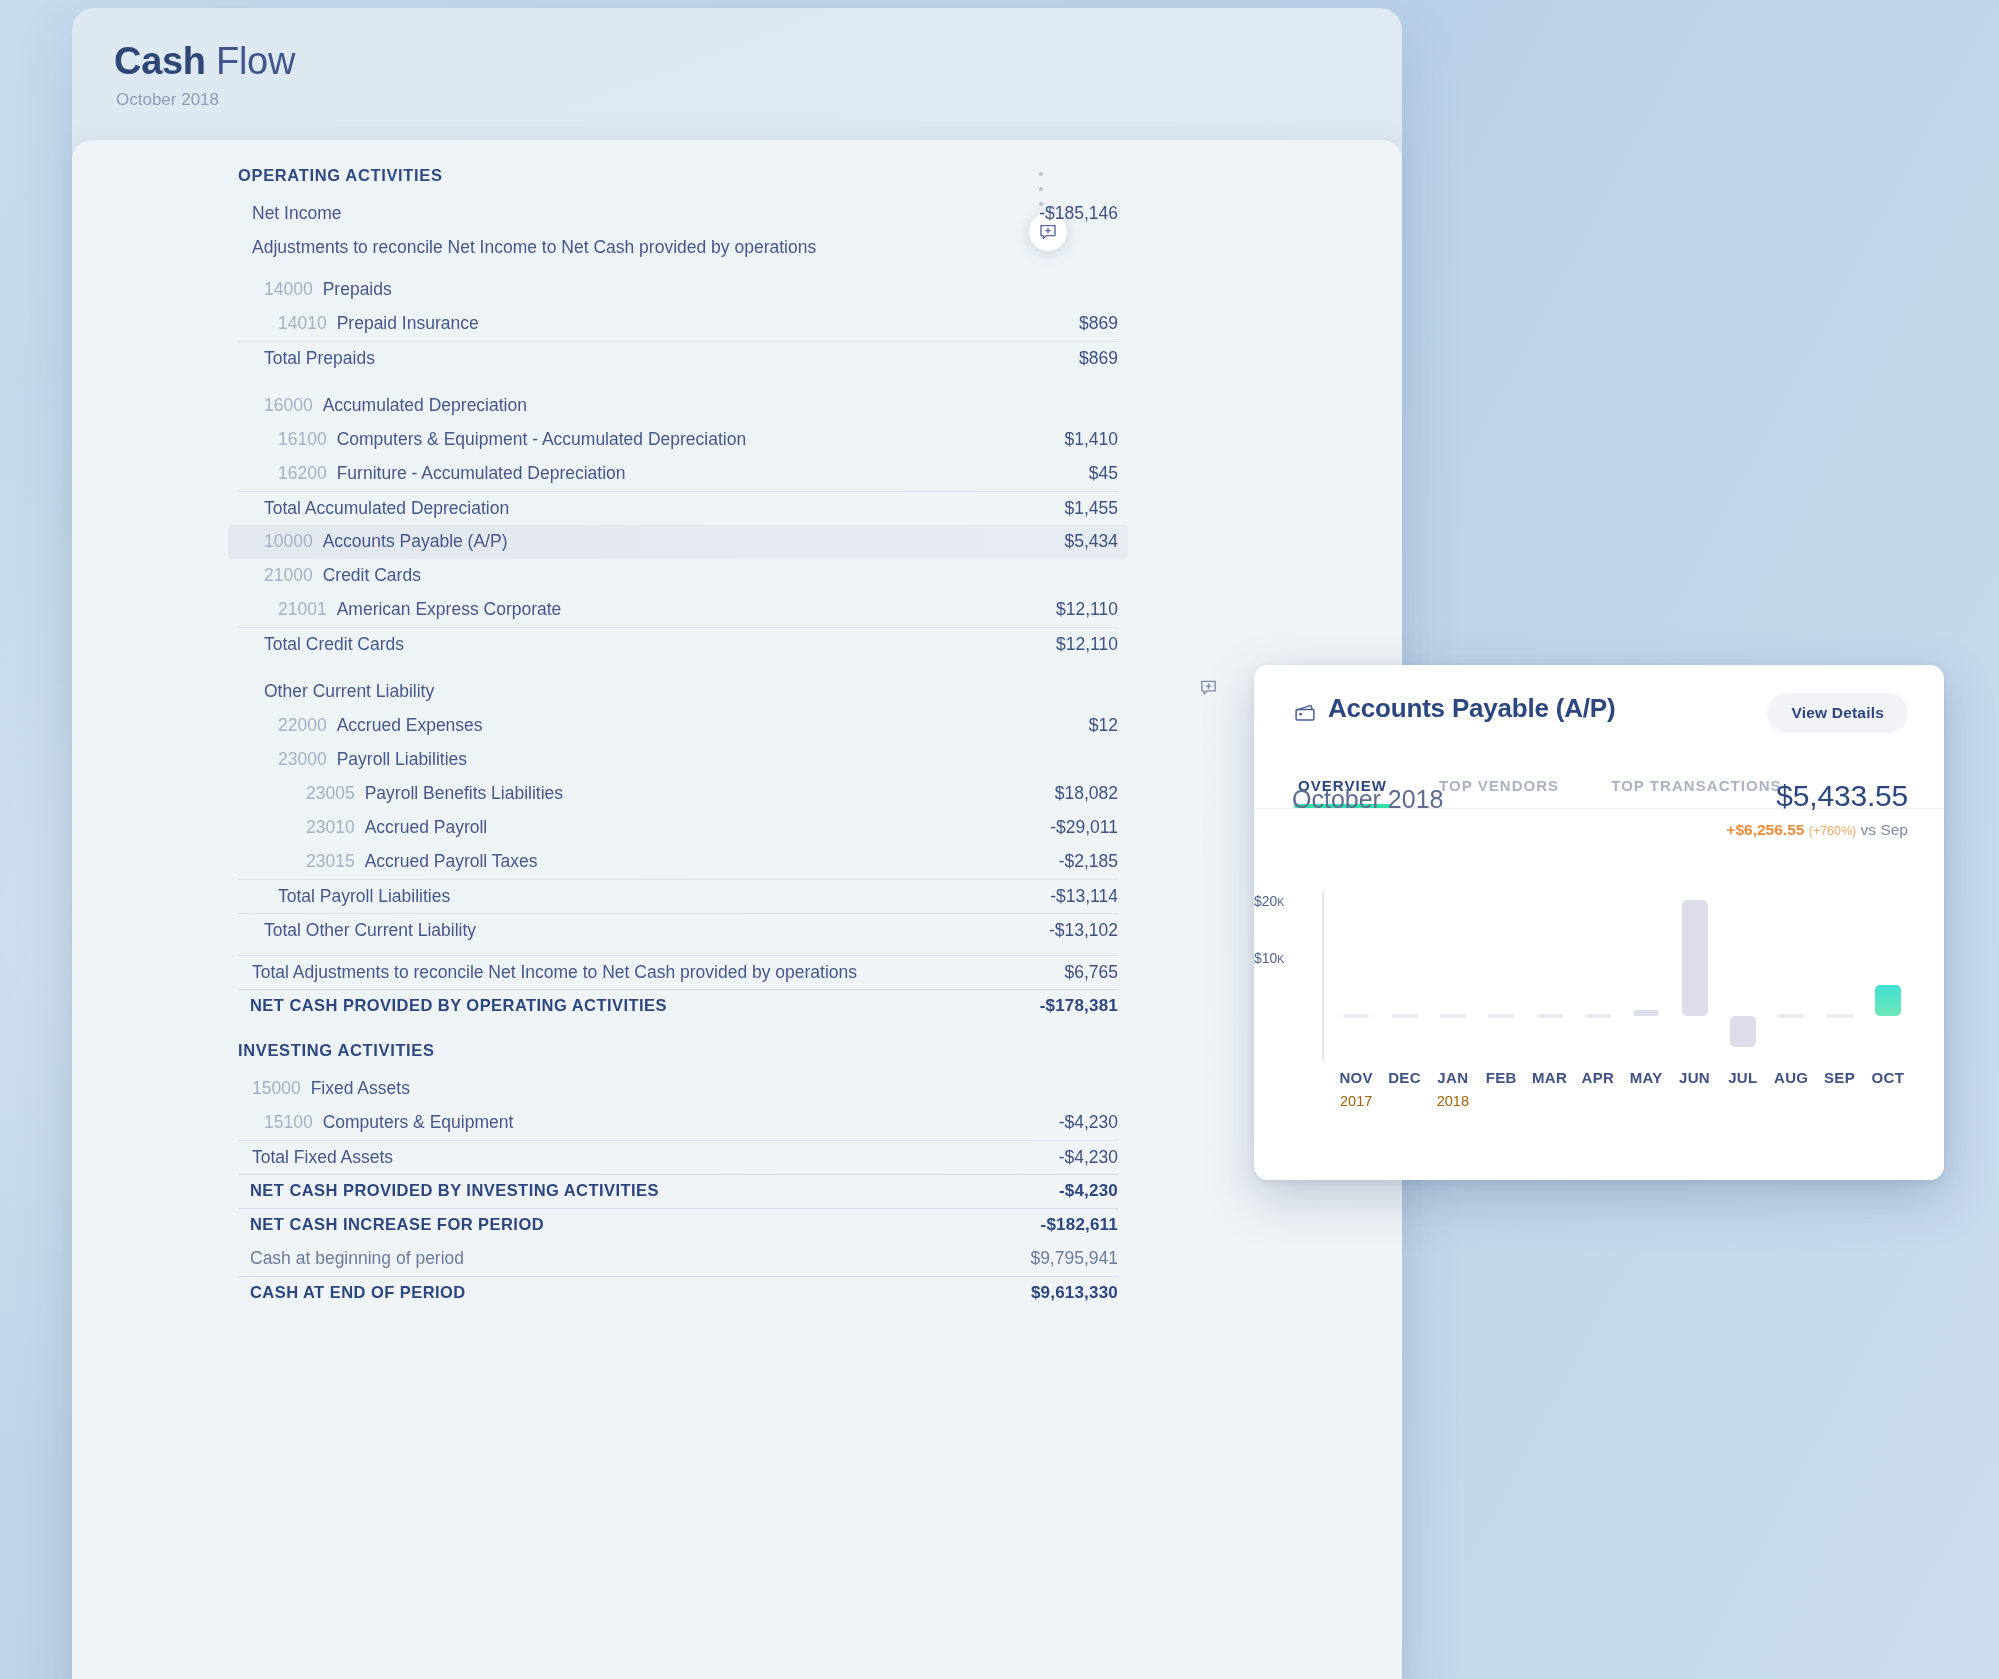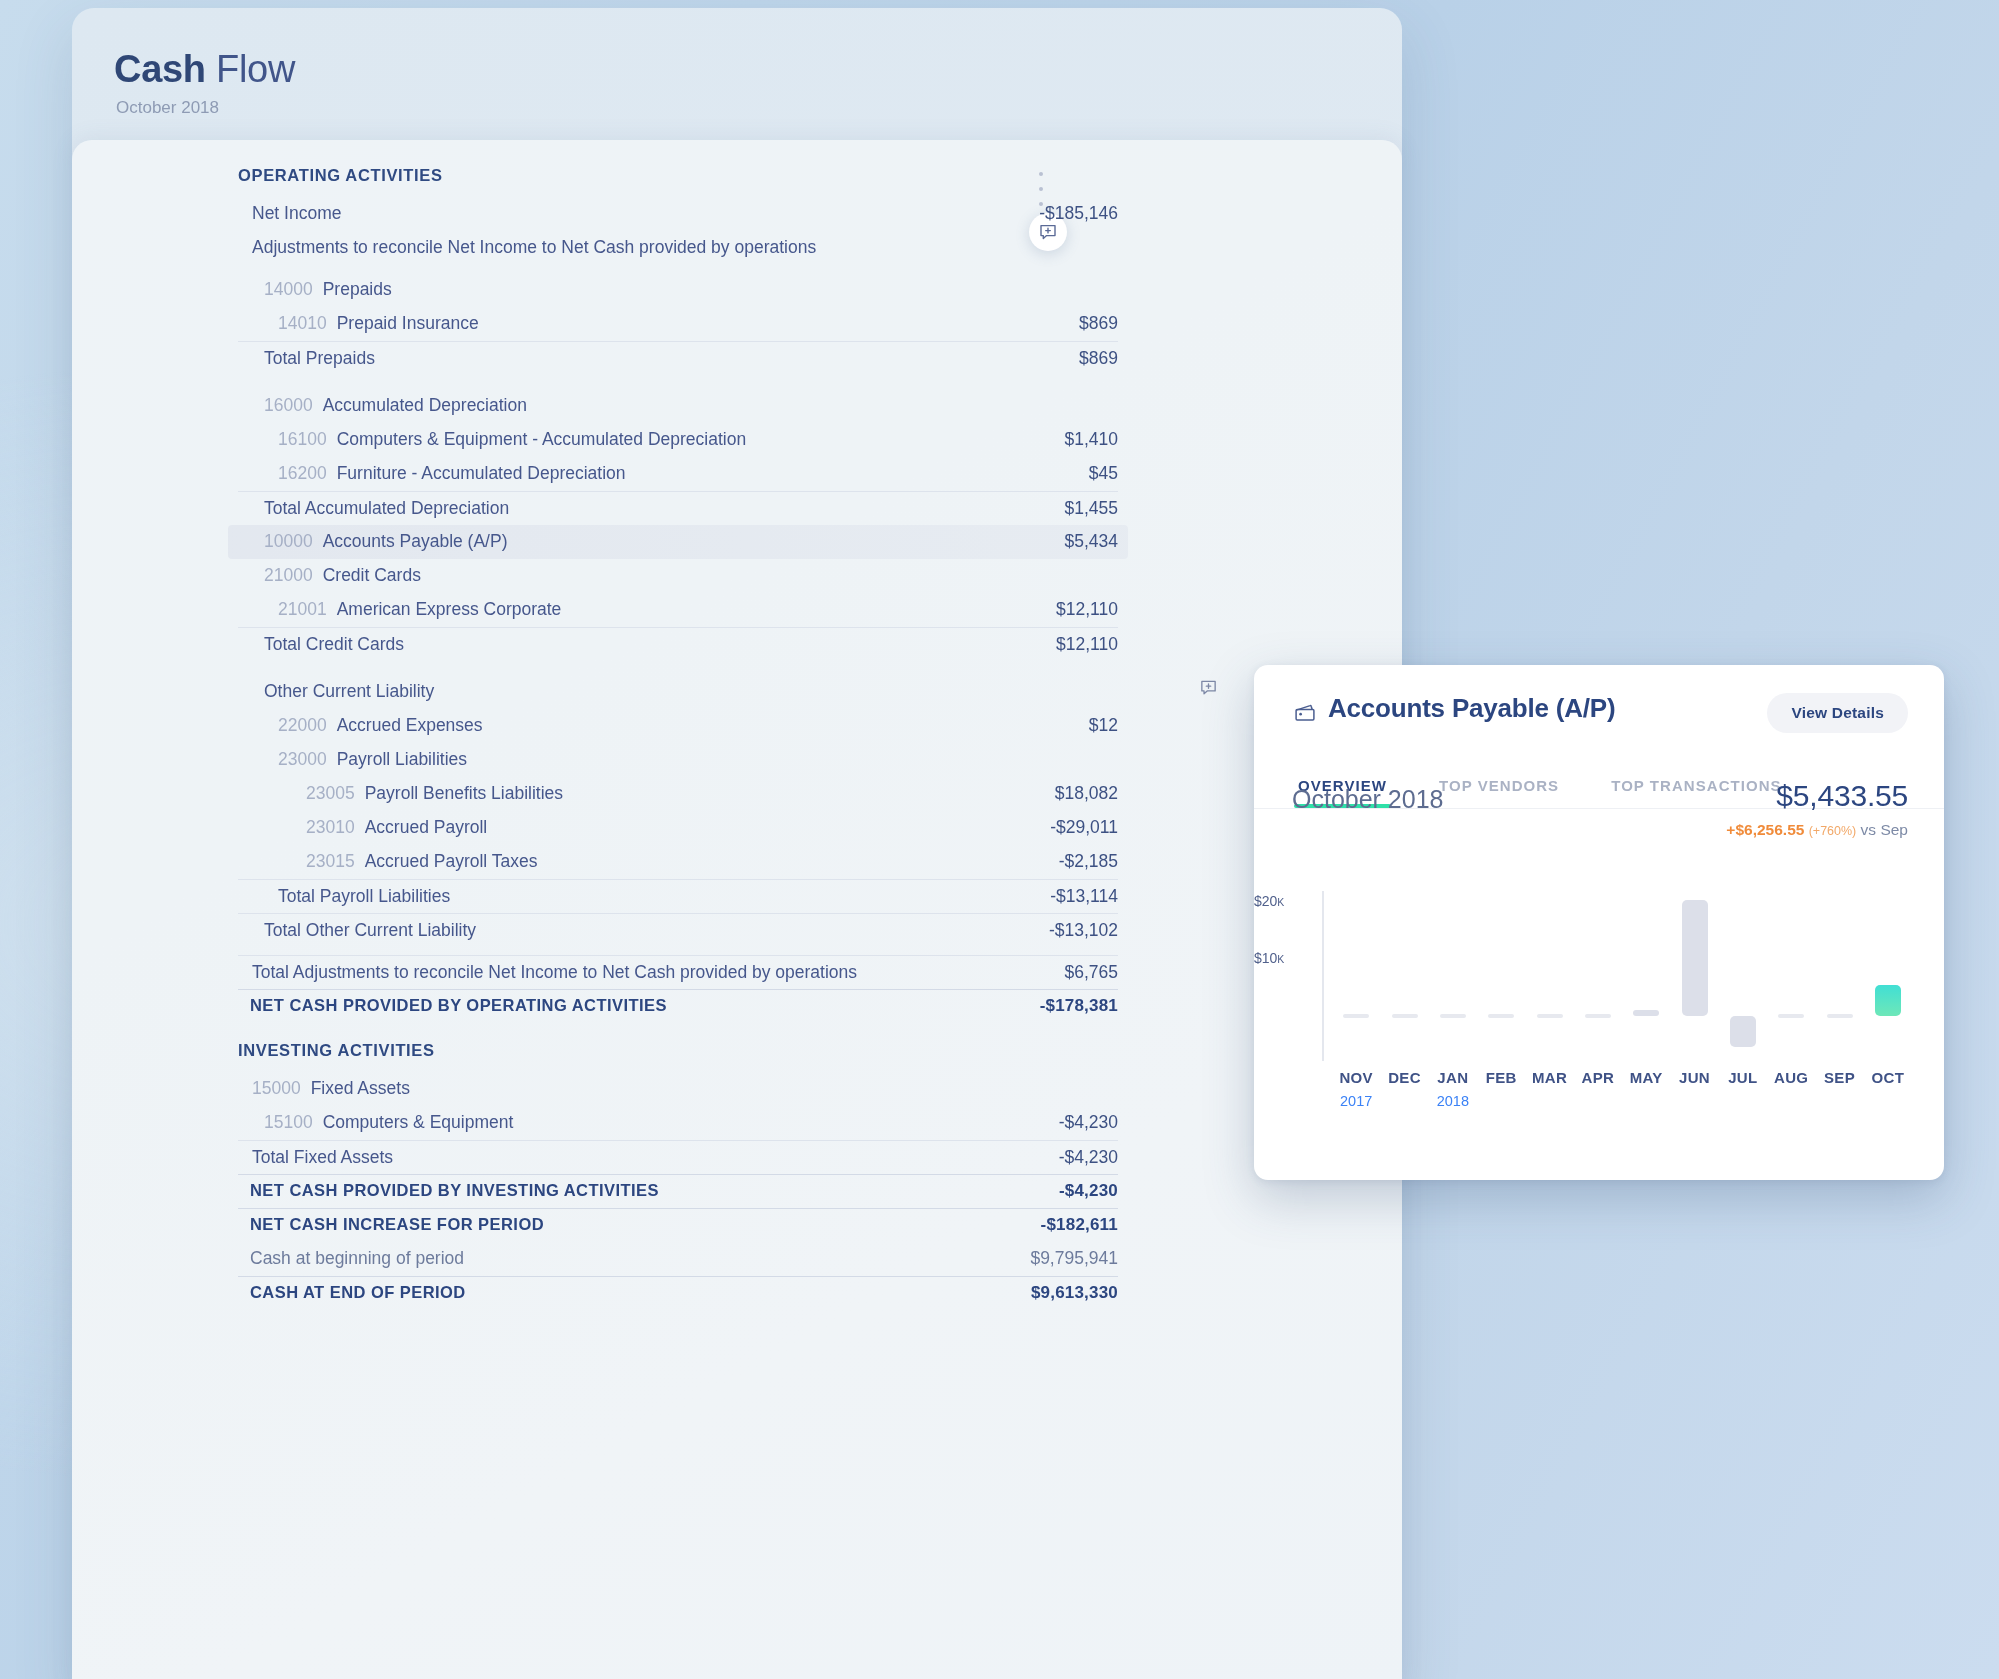--- a/index.html
+++ b/index.html
@@ -14,21 +14,21 @@
 
   
   #stage { position:absolute; inset:0; }
 
   .doc-outer{
     position:absolute; left:72px; top:8px; width:1330px; height:1690px;
     background:linear-gradient(160deg,#dde8f1 0%, #dfe9f2 40%, #e2ecf4 100%);
     border-radius:22px;
     box-shadow:0 24px 60px rgba(60,85,120,.16);
   }
-  .doc-header{ position:absolute; left:0; top:8px; width:100%; height:120px; }
+  .doc-header{ position:absolute; left:0; top:0; width:100%; height:120px; }
   .doc-title{
     position:absolute; left:42px; top:32px;
     font-size:38px; color:#2f4776; letter-spacing:-.3px;
   }
   .doc-title .b{ font-weight:700; }
   .doc-title .l{ font-weight:400; color:#41558a; }
   .doc-sub{
     position:absolute; left:44px; top:82px;
     font-size:17px; color:#8e9bb4; font-weight:400;
   }
@@ -168,21 +168,21 @@
   .bar.hi{ background:linear-gradient(180deg,#41dfd4 0%, #6ee7b8 100%); }
   .xlabels{
     position:absolute; left:78px; top:204px; width:590px; height:46px;
   }
   .xl{
     position:absolute; width:48px; text-align:center;
     font-size:15px; font-weight:700; color:#3f5286; letter-spacing:.3px;
   }
   .xy{
     position:absolute; width:48px; text-align:center;
-    font-size:14.5px; color:#3b82f6; font-weight:400; top:24px;
+    font-size:14.5px; color:#a16207; font-weight:400; top:24px;
   }
 </style>
 </head>
 <body>
 
 <div id="stage">
 
   <div class="doc-outer">
     <div class="doc-header">
       <div class="doc-title">

